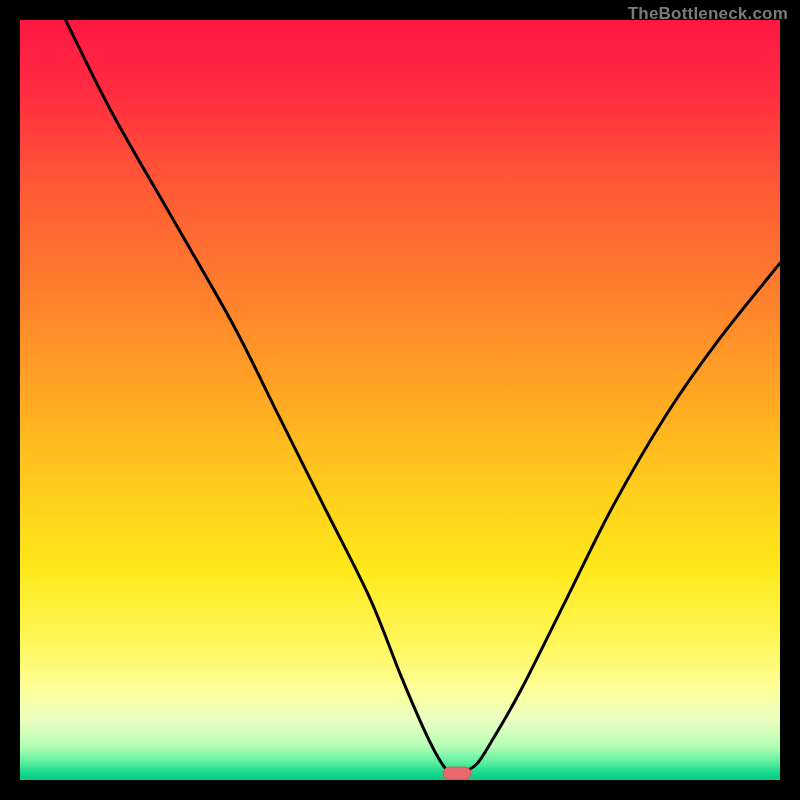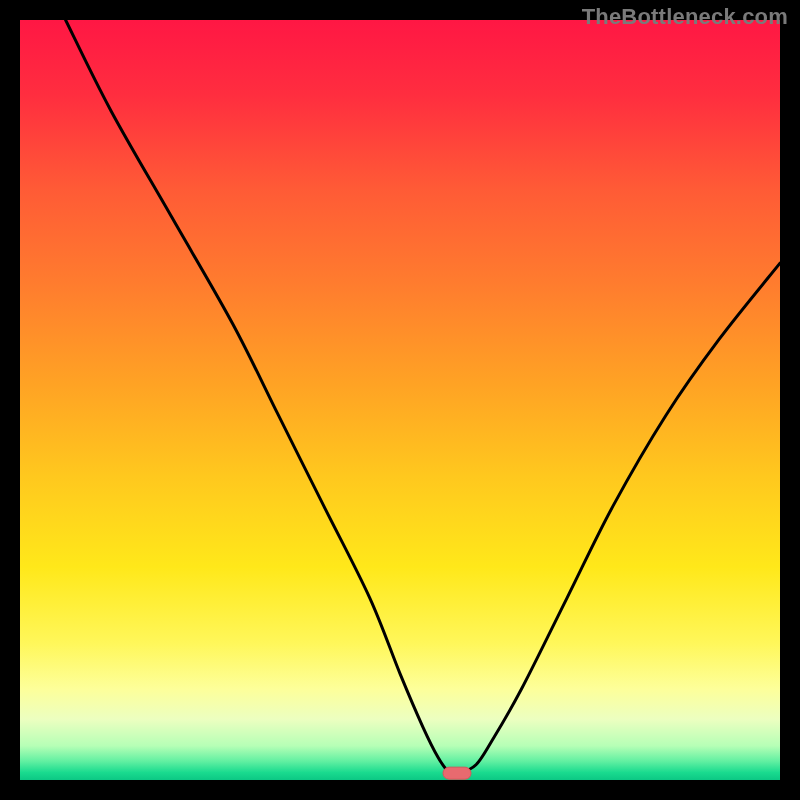--- a/index.html
+++ b/index.html
@@ -15,21 +15,21 @@
     position: relative;
     width: 800px;
     height: 800px;
     background: #000;
   }
   .watermark {
     position: absolute;
     top: 4px;
     right: 12px;
     color: #7a7a7a;
-    font-size: 22px;
+    font-size: 17px;
     font-weight: 600;
     letter-spacing: 0.2px;
     z-index: 50;
     user-select: none;
   }
   .plot-area {
     position: absolute;
     left: 20px;
     top: 20px;
     width: 760px;

